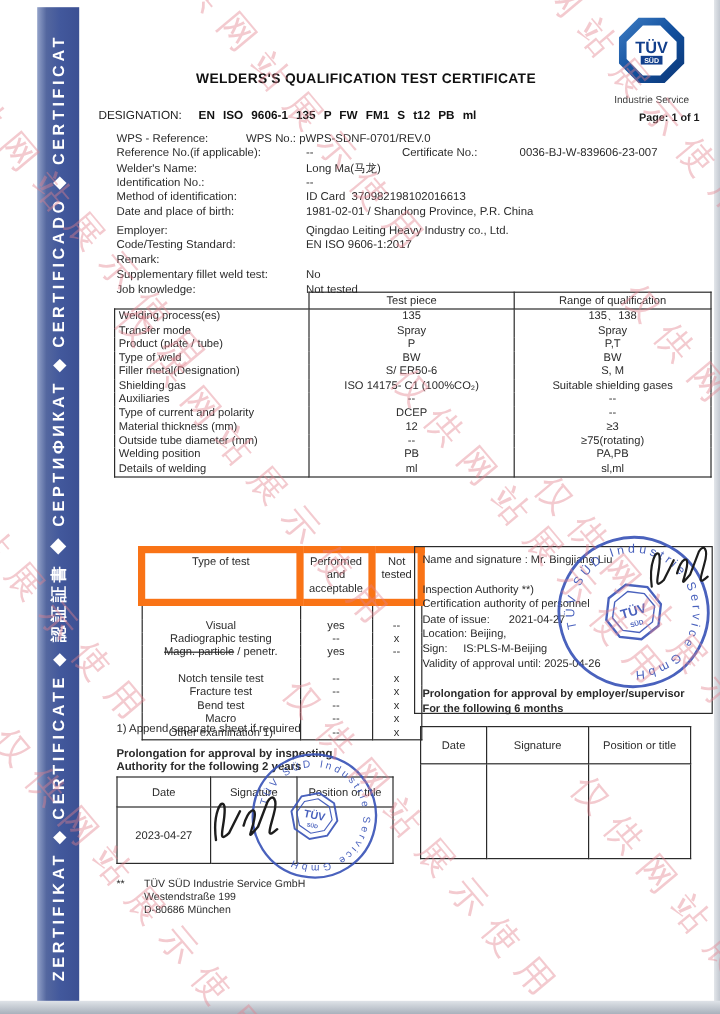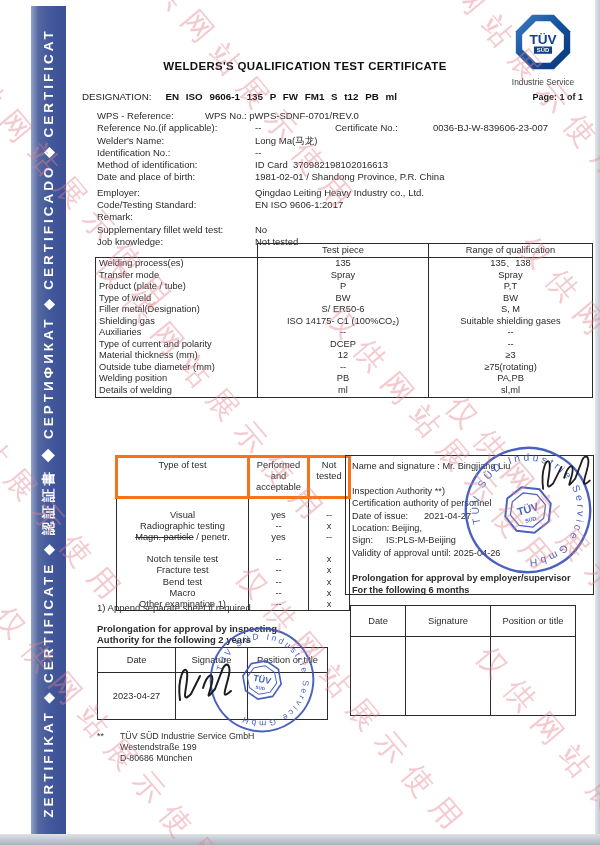--- a/index.html
+++ b/index.html
@@ -43,21 +43,21 @@
   .qt tbody td{border-left:1px solid #2b2b2b;border-right:1px solid #2b2b2b;}
   .qt tbody td:first-child{text-align:left;margin-left:17px;}
   .qt tbody tr:last-child td{border-bottom:1.5px solid #2b2b2b;}
   .qt tbody tr:first-child td:first-child{border-top:1px solid #2b2b2b;}
 
   
   .tt-wrap{position:absolute;left:115px;top:455px;}
   .tt{width:233px;}
   .tt col:nth-child(1){width:132px;}.tt col:nth-child(2){width:60px;}.tt col:nth-child(3){width:41px;}
   .tt td{font-size:9.3px;line-height:11.2px;padding:0 3px;text-align:center;vertical-align:top;white-space:pre-line;}
-  .tt thead td{border:3px solid #f97316;padding:2px 2px;}
+  .tt thead td{border:6px solid #f97316;padding:2px 2px;}
   .tt tbody td{border-left:1px solid #2b2b2b;border-right:1px solid #2b2b2b;}
   .tt tbody td:first-child{text-align:center;}
   .tt tbody tr:last-child td{border-bottom:1.5px solid #2b2b2b;}
   .tt tr.spacer td{height:11px;}
   .struck{text-decoration:line-through;}
 
   
   .auth{position:absolute;left:345px;top:455px;width:235px;height:130px;border:1px solid #2b2b2b;padding:4px 6px;font-size:9.2px;line-height:12.4px;}
   .auth-line{min-height:12.4px;white-space:pre;}
   .auth-line.b{font-weight:bold;white-space:normal;}

